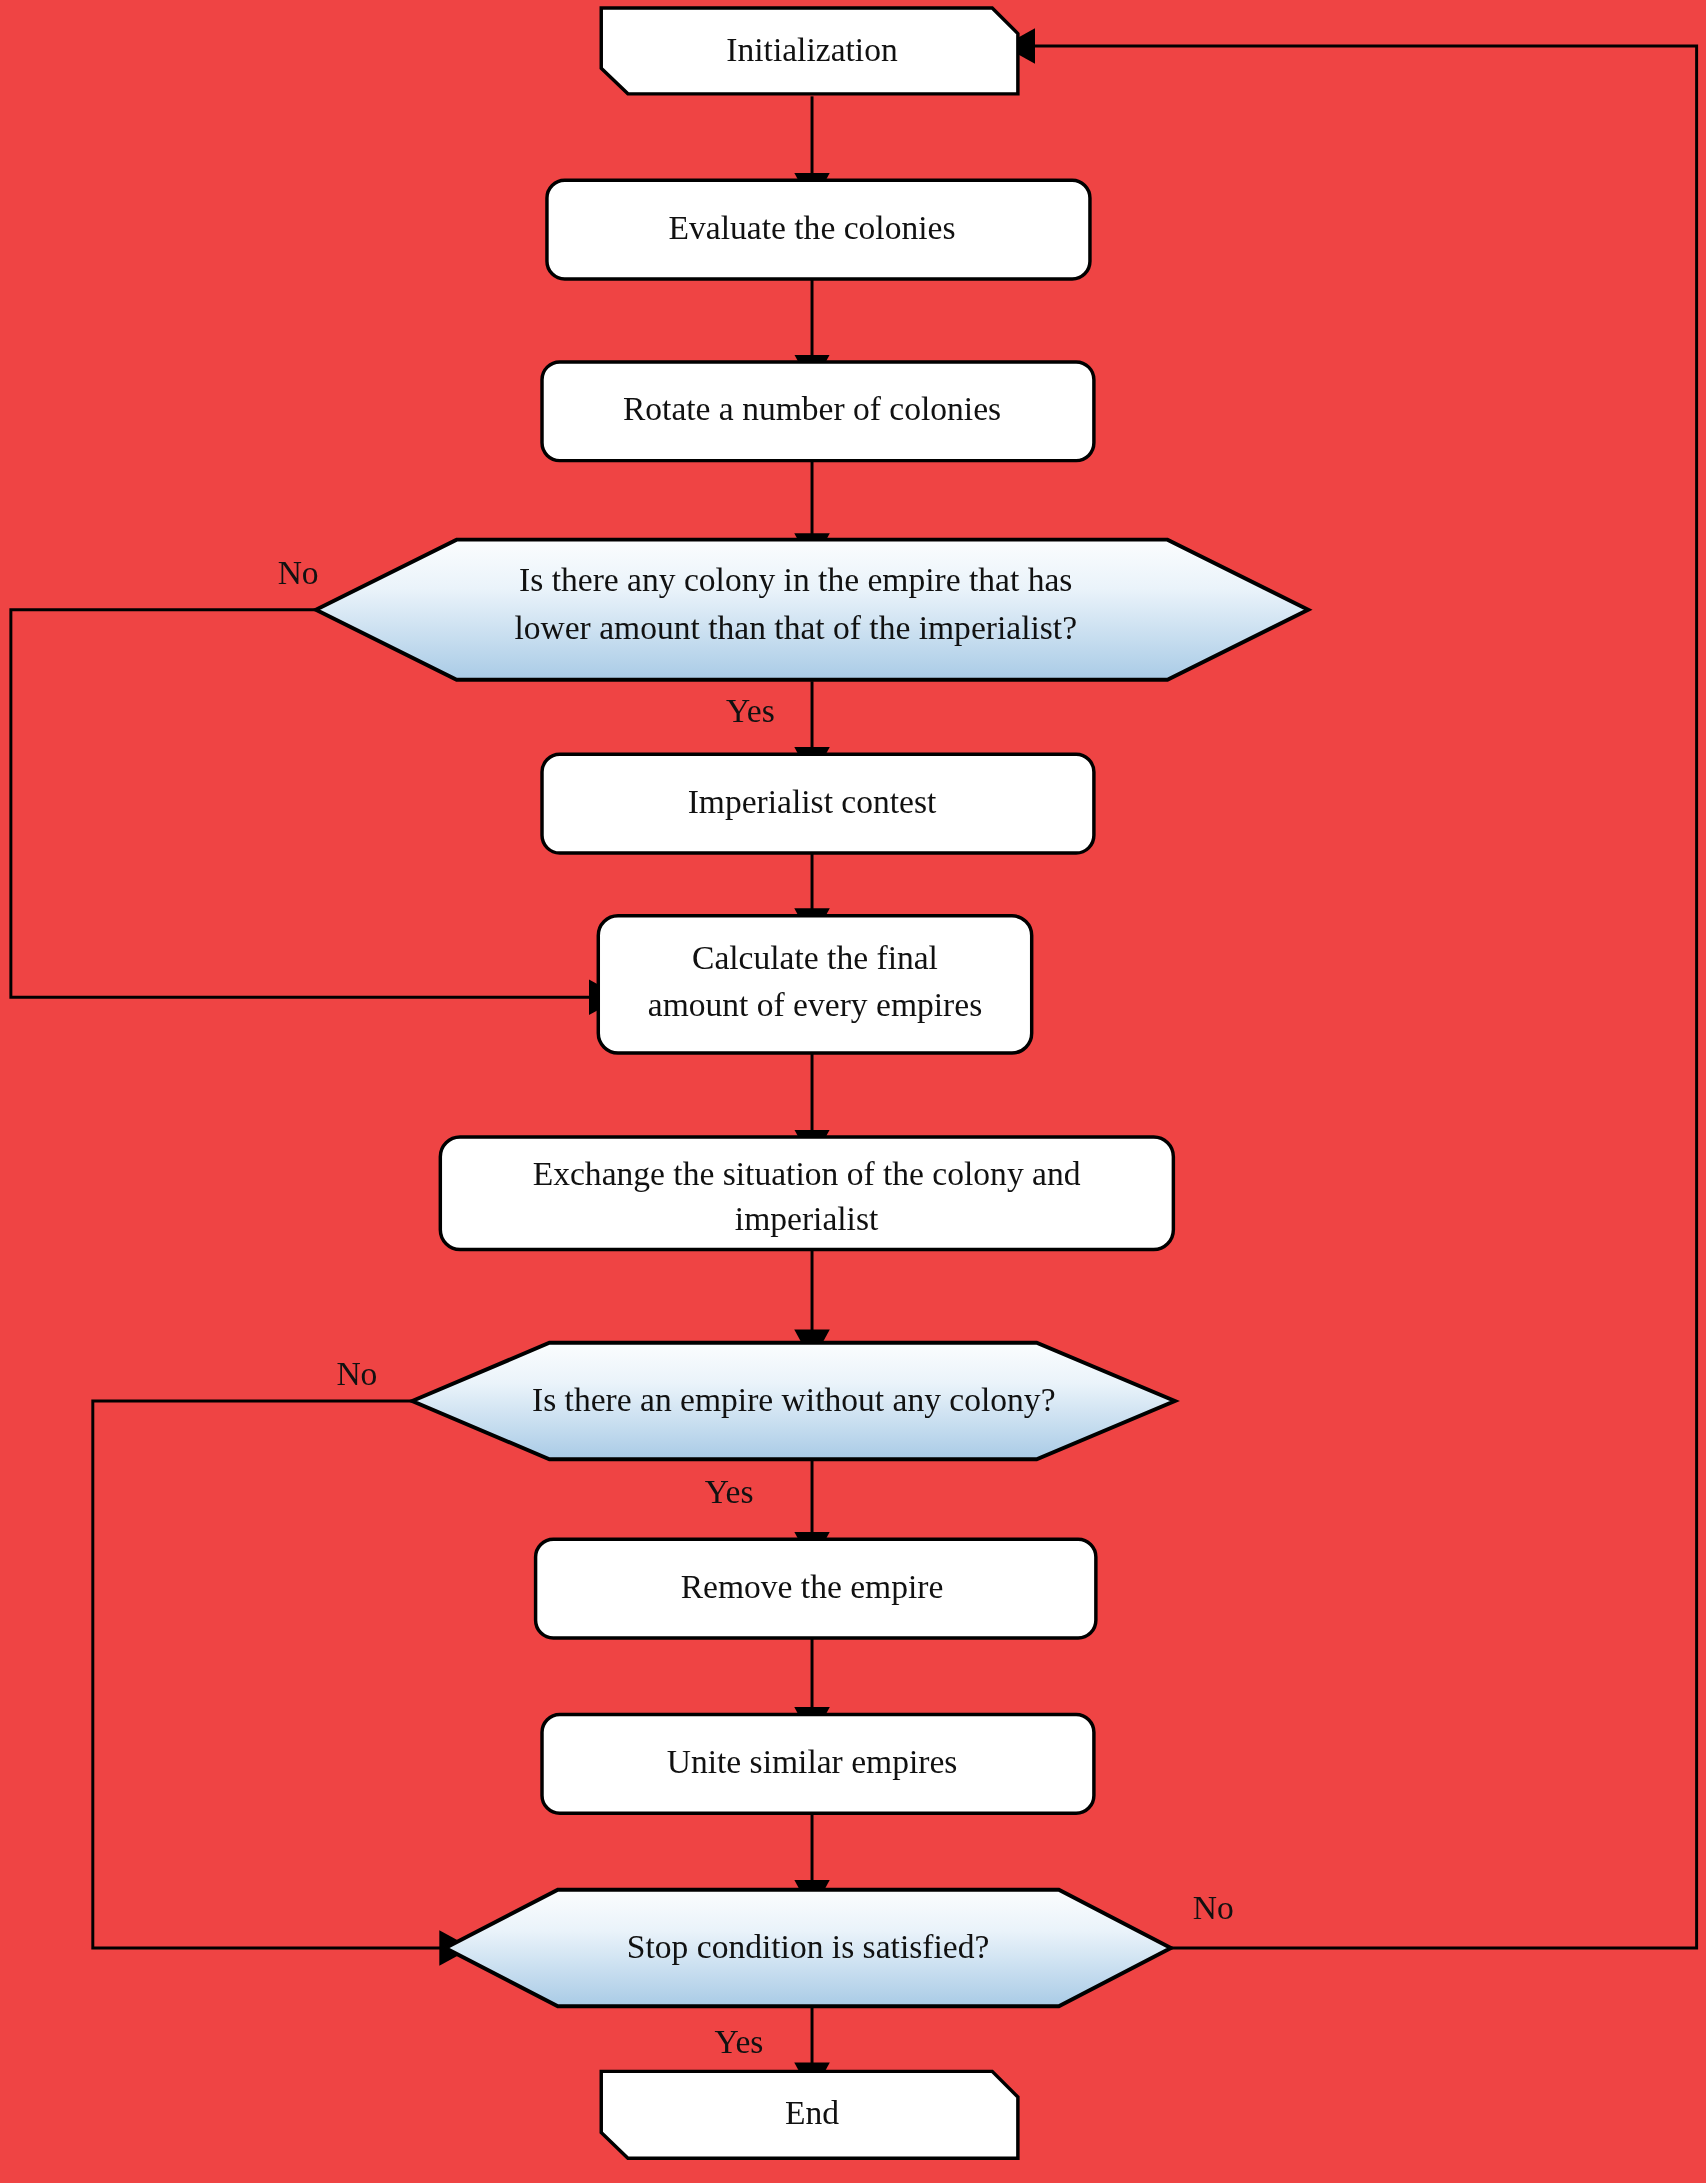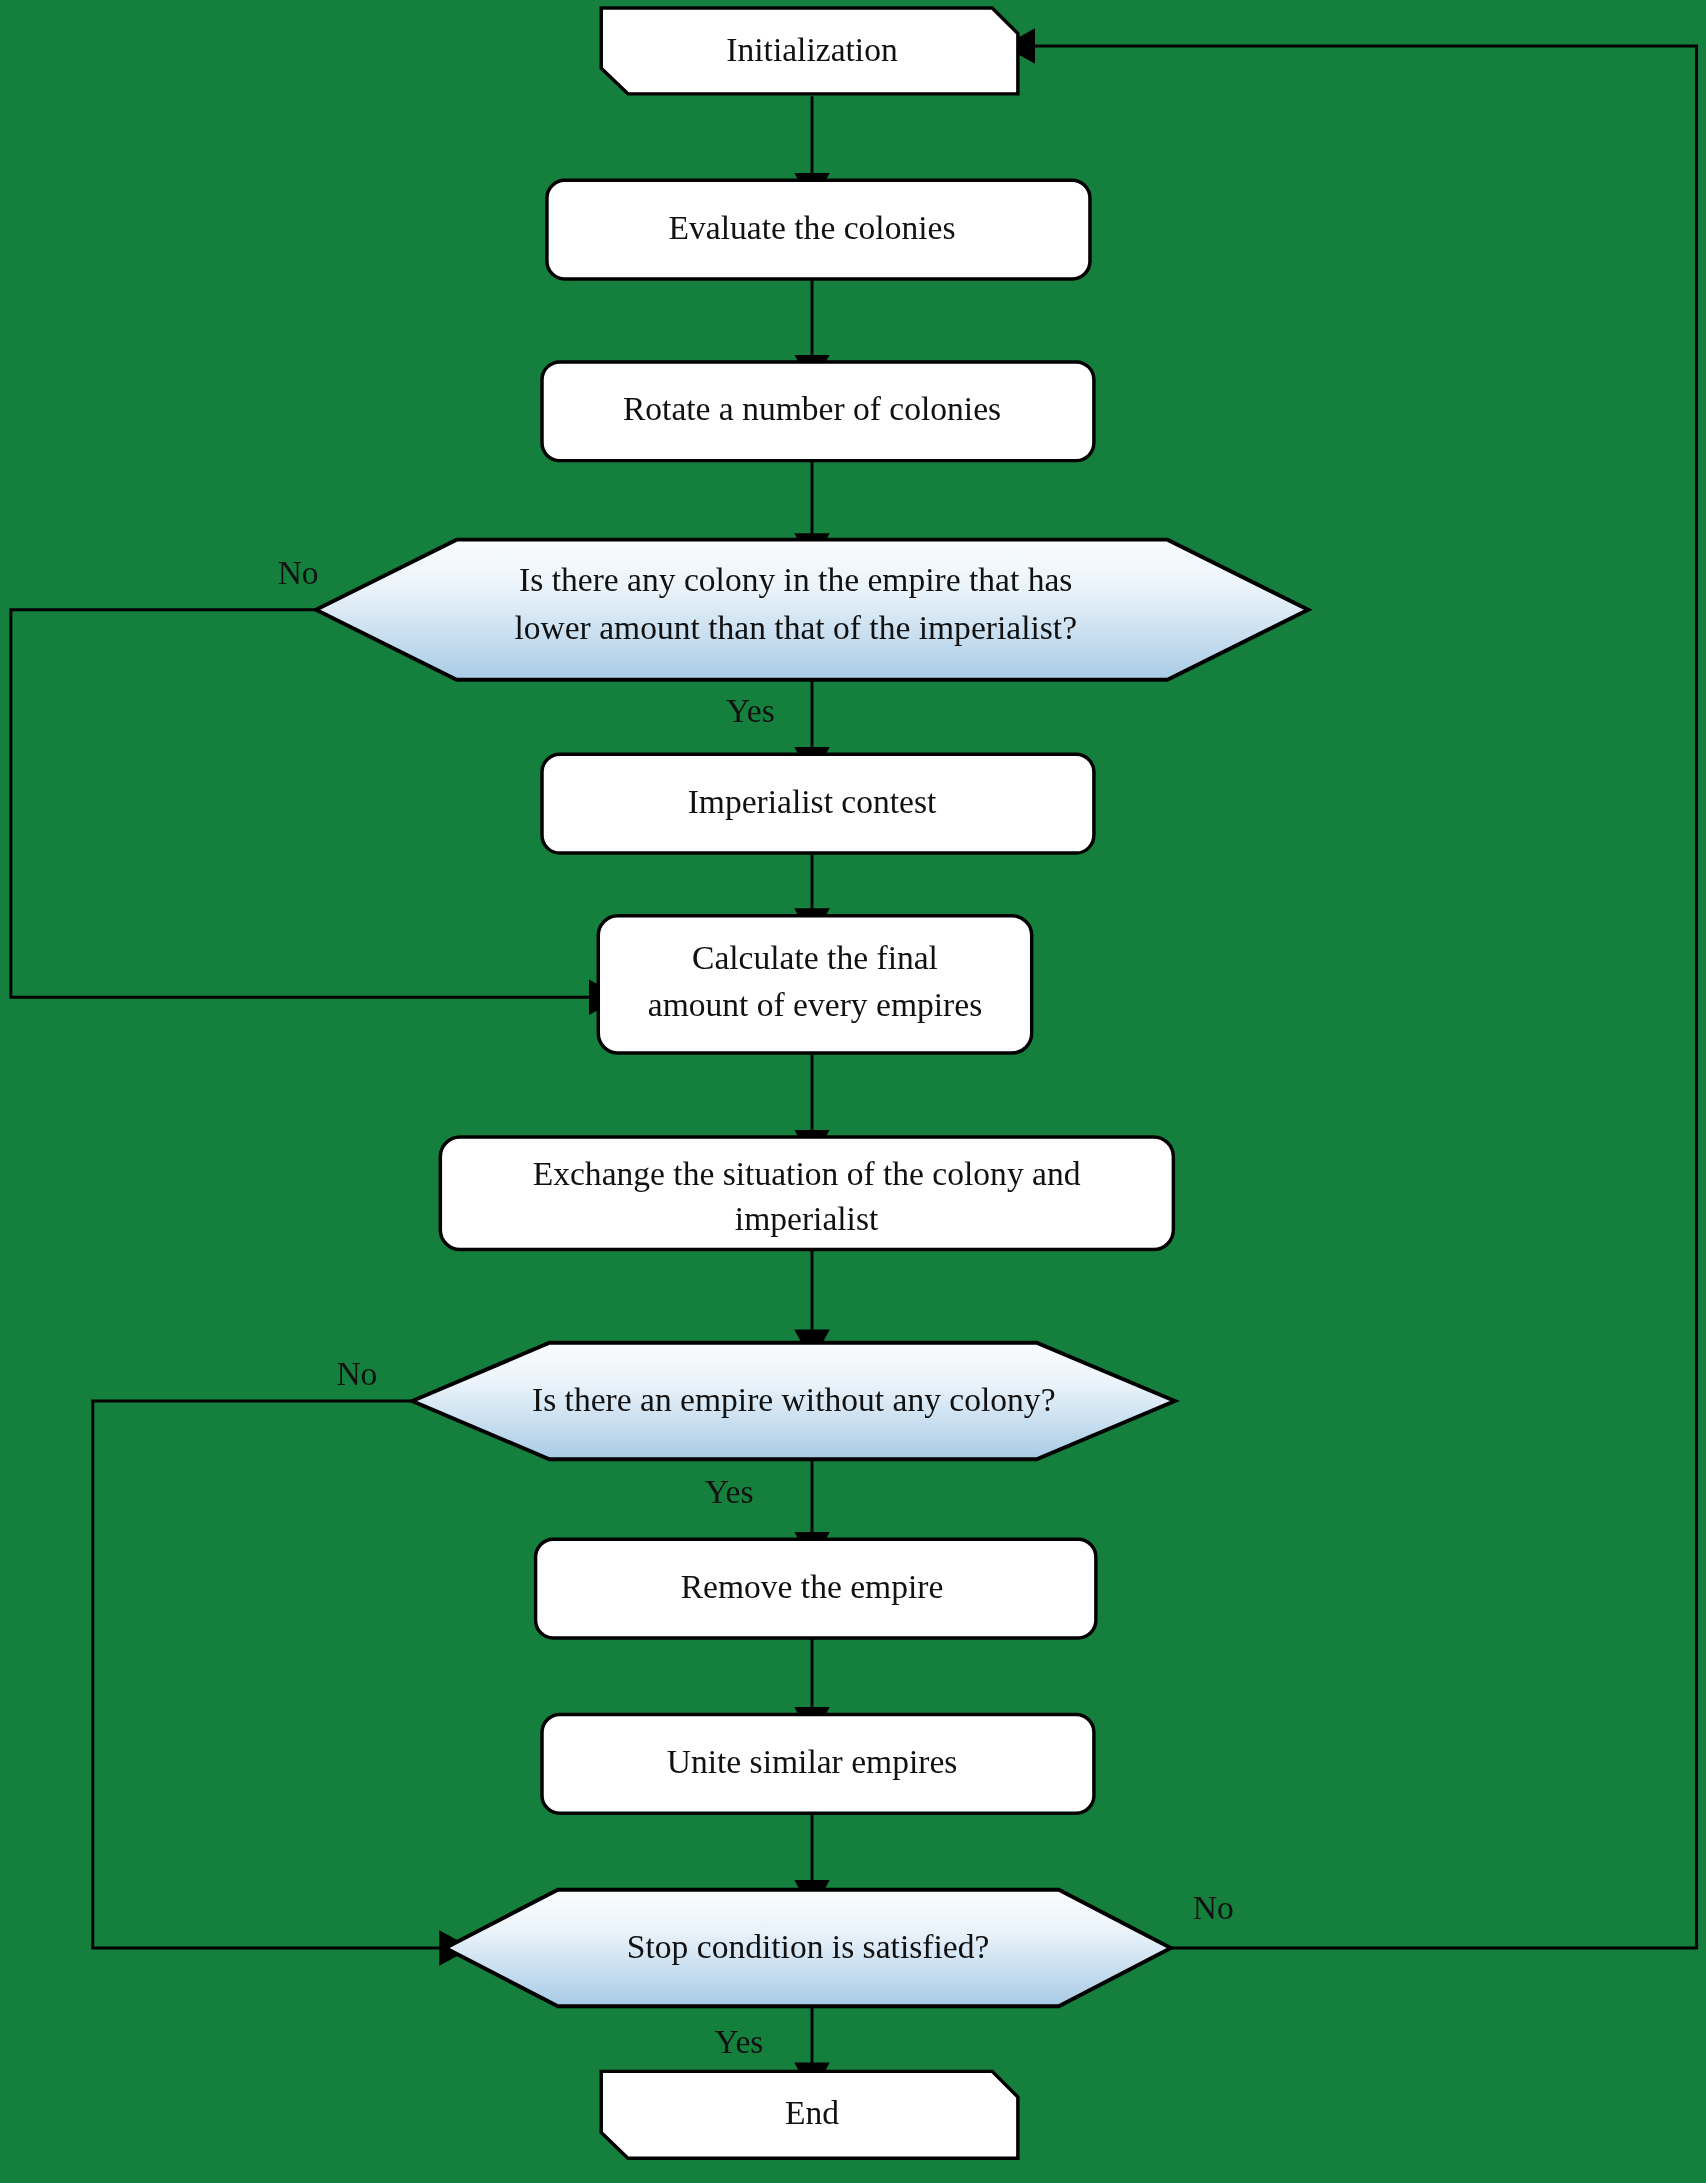--- a/index.html
+++ b/index.html
@@ -7,21 +7,21 @@
     padding: 0;
     background: #ffffff;
   }
   body {
     font-family: "Liberation Serif", "DejaVu Serif", serif;
   }
   #flowchart-root {
     position: relative;
     width: 1706px;
     height: 2183px;
-    background: #15803d;
+    background: #ef4444;
     overflow: hidden;
   }
   svg.chart {
     display: block;
     width: 1706px;
     height: 2183px;
   }
   .node-label {
     font-family: "Liberation Serif", "DejaVu Serif", serif;
     fill: #111111;

